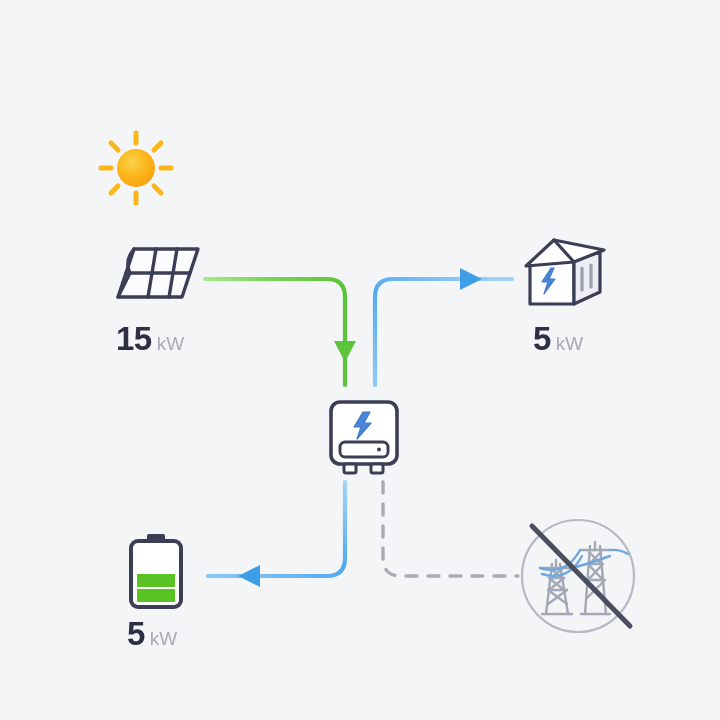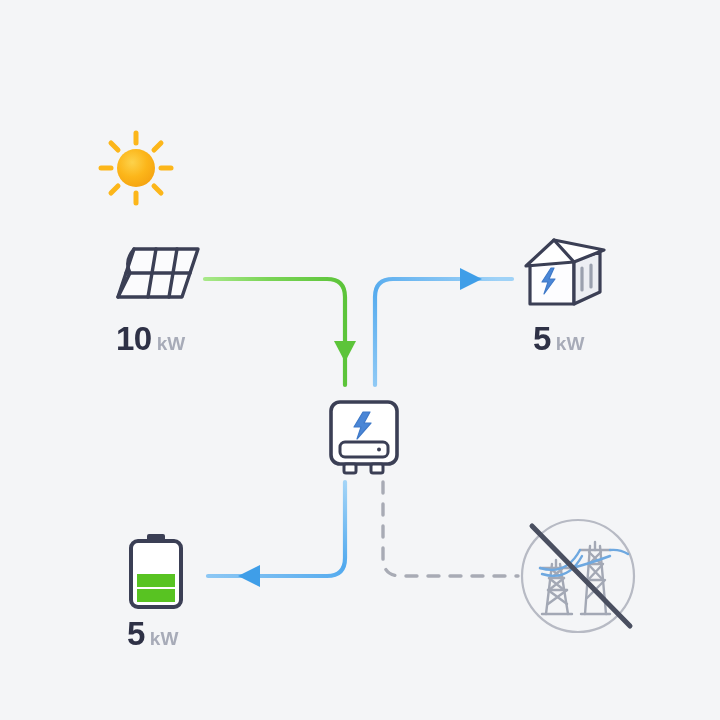--- a/index.html
+++ b/index.html
@@ -28,21 +28,21 @@
     line-height: 1;
   }
   .val {
     font-size: 33px;
     font-weight: bold;
     color: #2e3146;
     letter-spacing: -0.5px;
   }
   .unit {
     font-size: 19px;
-    font-weight: bold;
+    font-weight: normal;
     color: #a7abb8;
     margin-left: 5px;
     letter-spacing: 0px;
   }
   svg { display: block; overflow: visible; }
   #flows {
     position: absolute;
     left: 0; top: 0;
     width: 720px;
     height: 720px;
@@ -120,21 +120,21 @@
       <g fill="none" stroke="#3b3f55" stroke-width="3.4" stroke-linejoin="round" stroke-linecap="round">
         <path d="M22,6 L86,6 L70,54 L6,54 Z" fill="#fbfbfd"></path>
         <path d="M14,30 L78,30"></path>
         <path d="M44,6 L36,54"></path>
         <path d="M65,6 L57,54"></path>
         <path d="M22,6 Q12,18 18,30 Q12,42 6,54"></path>
       </g>
     </svg>
   </div>
   <div class="label" style="left:116px; top:322px;">
-    <span class="val">10</span><span class="unit">kW</span>
+    <span class="val">15</span><span class="unit">kW</span>
   </div>
 
   <div class="node" style="left:524px; top:234px;">
     <svg width="84" height="76" viewBox="0 0 84 76">
       <g stroke="#3b3f55" stroke-width="3.2" stroke-linejoin="round" stroke-linecap="round">
 
         <path d="M6,30 L6,70 L50,70 L50,26 Z" fill="#fdfdff"></path>
 
         <path d="M50,26 L50,70 L76,58 L76,18 Z" fill="#eceef3"></path>
 

